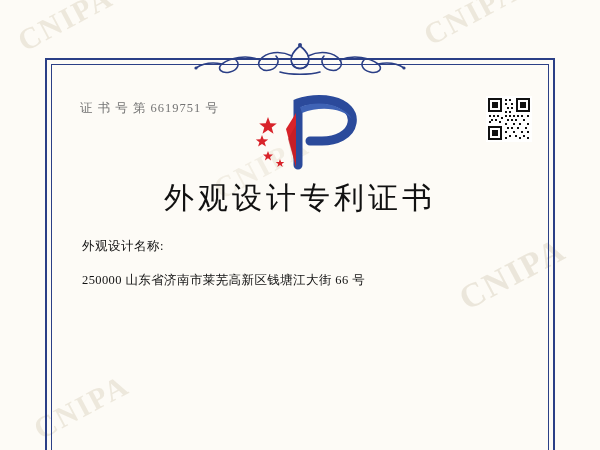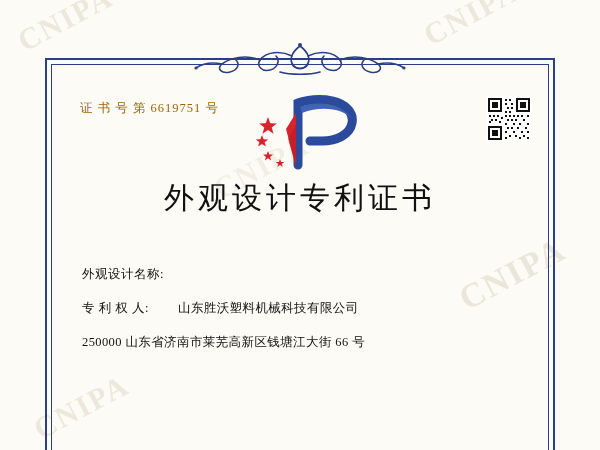--- a/index.html
+++ b/index.html
@@ -77,21 +77,21 @@
     height: 76px;
   }
 
   
   .cert-no {
     position: absolute;
     left: 80px;
     top: 100px;
     font-family: "Liberation Serif", serif;
     font-size: 12.5px;
-    color: #a16207;
+    color: #737373;
     letter-spacing: 1px;
     white-space: nowrap;
   }
 
   
   .qr {
     position: absolute;
     right: 68px;
     top: 96px;
     width: 46px;
@@ -112,21 +112,20 @@
     letter-spacing: 4px;
     color: #111111;
   }
 
   
   .fields {
     position: absolute;
     left: 82px;
     top: 238px;
     right: 70px;
-    margin-top: 28px;
   }
   .row {
     display: flex;
     align-items: baseline;
     margin-bottom: 17px;
     font-family: "Liberation Serif", serif;
     font-size: 12.5px;
     color: #121212;
     white-space: nowrap;
   }
@@ -262,21 +261,17 @@
     </svg>
   </div>
 
   <div class="title">外观设计专利证书</div>
 
   <div class="fields">
     <div class="row">
       <span class="label">外观设计名称:</span>
     </div>
     <div class="row">
-      <span class="label">专 利 权 人:</span>
-      <span class="value">山东胜沃塑料机械科技有限公司</span>
-    </div>
-    <div class="row">
       <span class="value">250000  山东省济南市莱芜高新区钱塘江大街 66 号</span>
     </div>
   </div>
 
 </div>
 
 </body></html>

